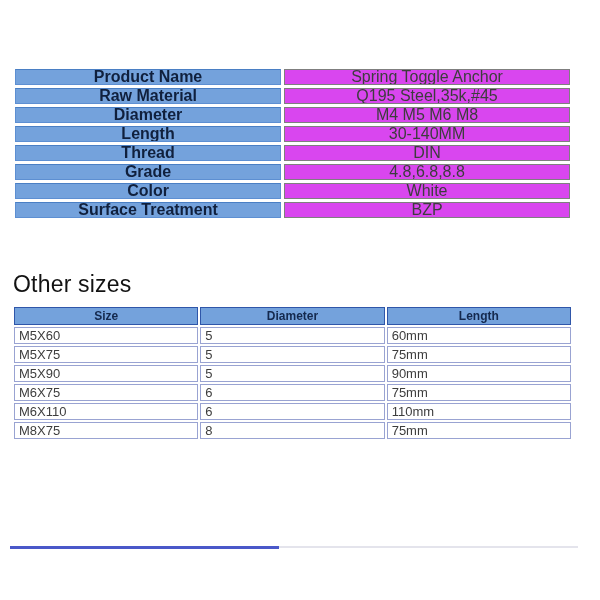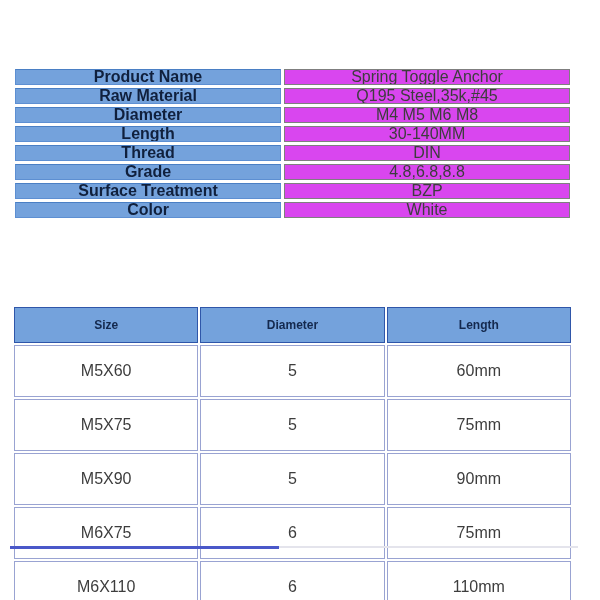--- a/index.html
+++ b/index.html
@@ -41,33 +41,33 @@
     letter-spacing: 0.2px;
   }
 
   
   table.sizes {
     position: absolute; left: 12px; top: 305px; width: 561px;
     border-collapse: separate; border-spacing: 2px;
     table-layout: fixed;
   }
   table.sizes th {
-    height: 36px; padding: 0 4px;
+    height: 18px; padding: 0 4px;
     background: #74a2dc;
     border: 1px solid #2f56a9;
     font-size: 12px; font-weight: bold;
     color: #14294e;
     text-align: center; vertical-align: middle;
   }
   table.sizes td {
-    height: 17px; padding: 16px 4px;
+    height: 17px; padding: 0 4px;
     background: #ffffff;
     border: 1px solid #99a3d2;
-    font-size: 16px; color: #3d3d3d;
-    text-align: center; vertical-align: middle;
+    font-size: 13px; color: #3d3d3d;
+    vertical-align: middle;
     white-space: nowrap;
   }
 
   
   .divider {
     position: absolute; left: 10px; top: 545px; width: 568px; height: 4px;
     display: flex; align-items: center;
   }
   .divider .seg-blue { width: 269px; height: 3px; background: #4a58c9; }
   .divider .seg-gray { flex: 1; height: 2px; background: #e4e4ec; }
@@ -97,30 +97,31 @@
       </tr>
       <tr>
         <td class="spec-label">Thread</td>
         <td class="spec-value">DIN</td>
       </tr>
       <tr>
         <td class="spec-label">Grade</td>
         <td class="spec-value">4.8,6.8,8.8</td>
       </tr>
       <tr>
+        <td class="spec-label">Color</td>
+        <td class="spec-value">White</td>
+      </tr>
+      <tr>
         <td class="spec-label">Surface Treatment</td>
         <td class="spec-value">BZP</td>
-      </tr>
-      <tr>
-        <td class="spec-label">Color</td>
-        <td class="spec-value">White</td>
       </tr>
     </tbody>
   </table>
 
+  <div class="other-sizes-heading">Other sizes</div>
 
   <table class="sizes">
     <thead>
       <tr>
         <th>Size</th>
         <th>Diameter</th>
         <th>Length</th>
       </tr>
     </thead>
     <tbody>

